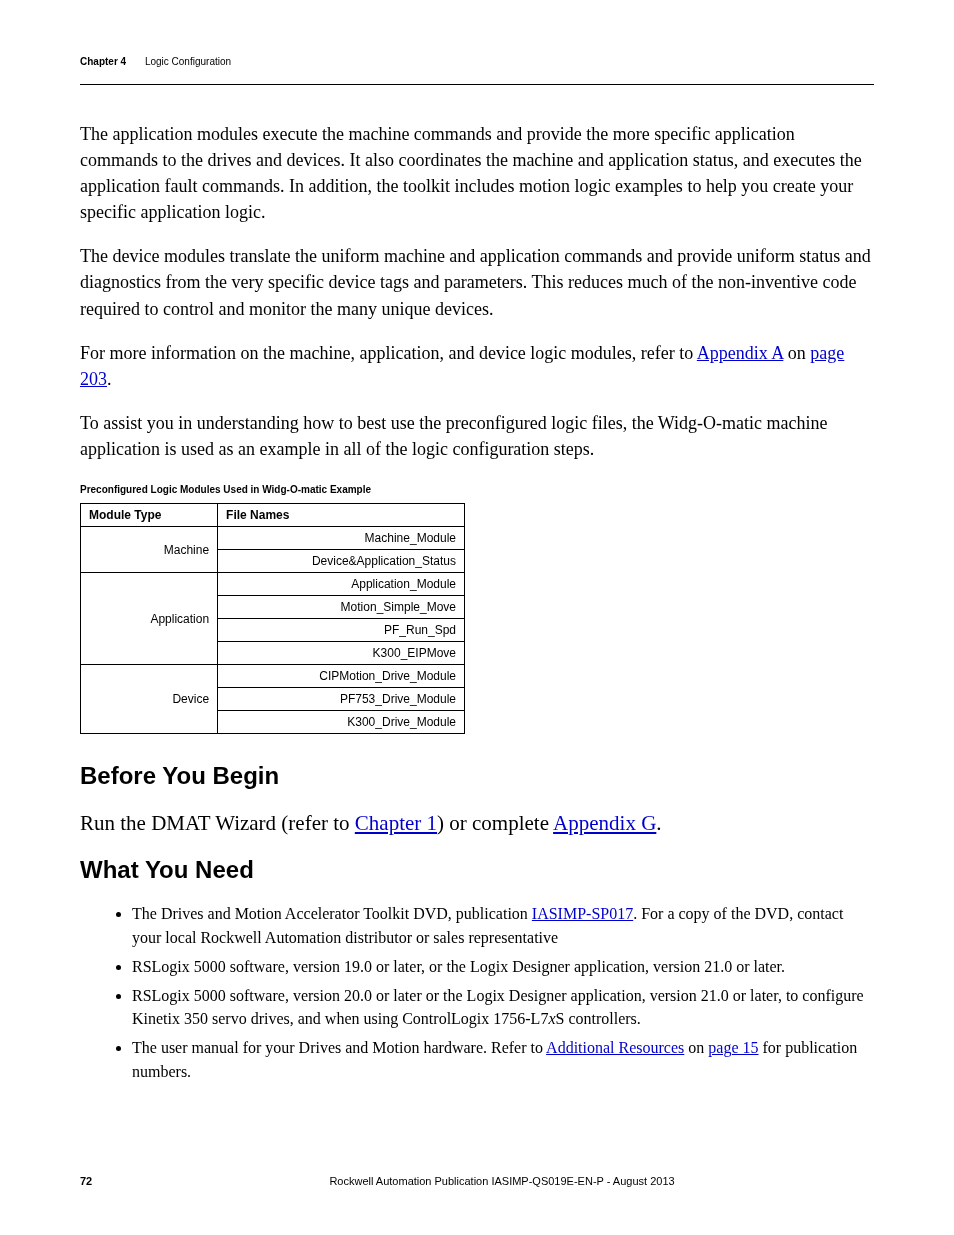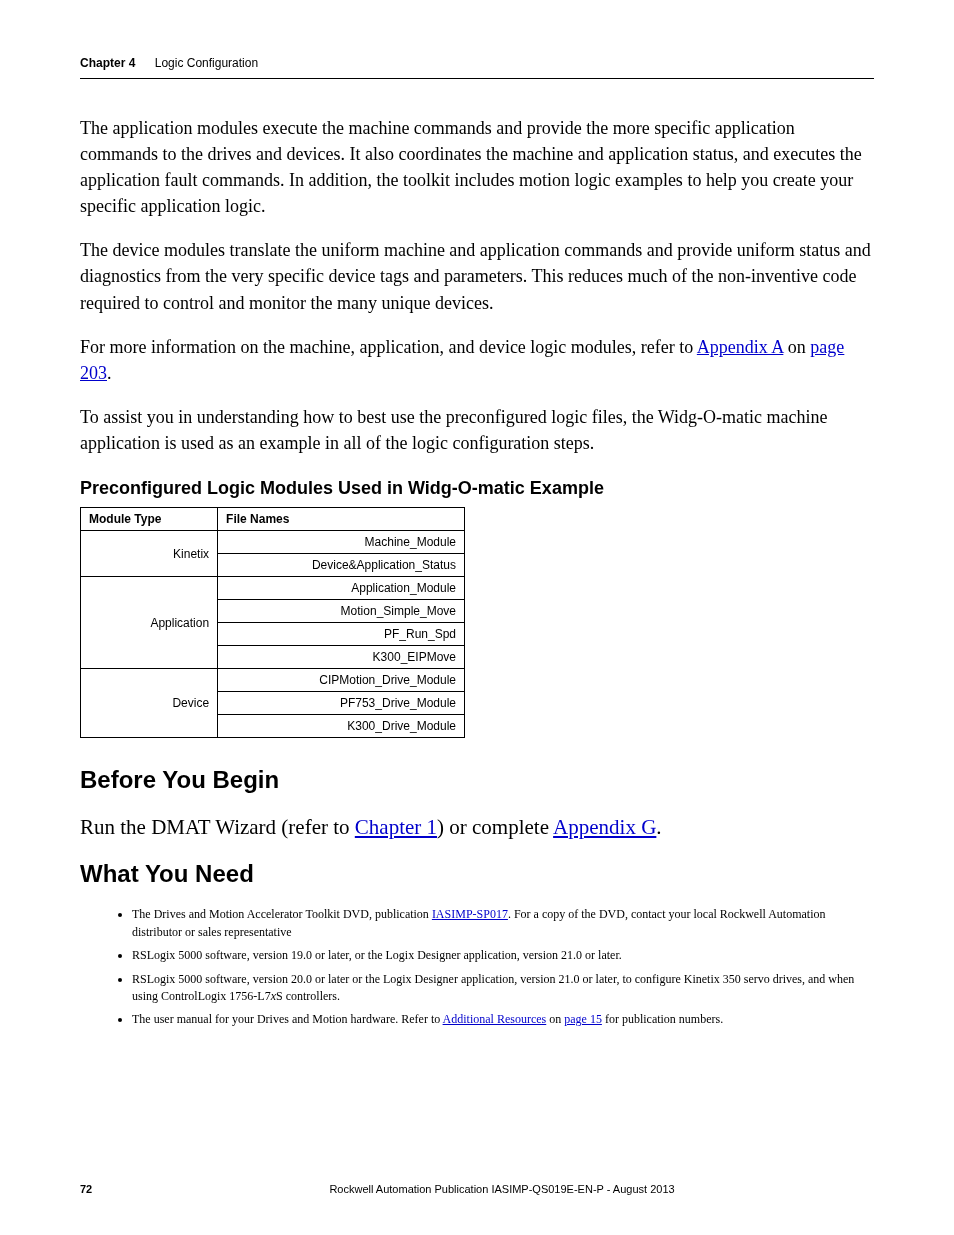--- a/index.html
+++ b/index.html
@@ -6,40 +6,40 @@
     body {
       font-family: Georgia, 'Times New Roman', serif;
       background: white;
       width: 954px;
       margin: 0 auto;
       padding: 56px 80px 40px 80px;
       color: #000;
     }
     .header {
       font-family: Arial, Helvetica, sans-serif;
-      font-size: 12px;
+      font-size: 10px;
       border-bottom: 1.5px solid #000;
-      padding-bottom: 8px;
+      padding-bottom: 17px;
       margin-bottom: 36px;
     }
     .header .chapter-label {
       font-weight: bold;
       margin-right: 16px;
     }
     .intro-para {
       font-size: 18px;
       line-height: 1.45;
       margin-bottom: 18px;
     }
     .intro-para a {
       color: #0000cc;
     }
     .table-caption {
       font-family: Arial, Helvetica, sans-serif;
-      font-size: 18px;
+      font-size: 10px;
       font-weight: bold;
       margin-top: 22px;
       margin-bottom: 8px;
     }
     table.modules {
       border-collapse: collapse;
       width: 385px;
       font-family: Arial, Helvetica, sans-serif;
       font-size: 12px;
       margin-bottom: 28px;
@@ -70,36 +70,36 @@
       line-height: 1.45;
       margin-bottom: 18px;
     }
     .section-para a {
       color: #0000cc;
       text-decoration: underline;
     }
     ul.need-list {
       list-style-type: disc;
       padding-left: 52px;
-      font-size: 12px;
+      font-size: 16px;
     }
     ul.need-list li {
       margin-bottom: 6px;
       line-height: 1.45;
     }
     ul.need-list li a {
       color: #0000cc;
       text-decoration: underline;
     }
     .italic {
       font-style: italic;
     }
     .footer {
       position: fixed;
-      bottom: 40px;
+      bottom: 48px;
       left: 80px;
       right: 80px;
       width: 794px;
       display: flex;
       align-items: flex-end;
       font-family: Arial, Helvetica, sans-serif;
       font-size: 11px;
     }
     .footer .page-num {
       font-weight: bold;
@@ -132,21 +132,21 @@
 
 <table class="modules">
   <thead>
     <tr>
       <th>Module Type</th>
       <th>File Names</th>
     </tr>
   </thead>
   <tbody>
     <tr>
-      <td rowspan="2">Kinetix</td>
+      <td rowspan="2">Machine</td>
       <td>Machine_Module</td>
     </tr>
     <tr>
       <td>Device&amp;Application_Status</td>
     </tr>
     <tr>
       <td rowspan="4">Application</td>
       <td>Application_Module</td>
     </tr>
     <tr>

